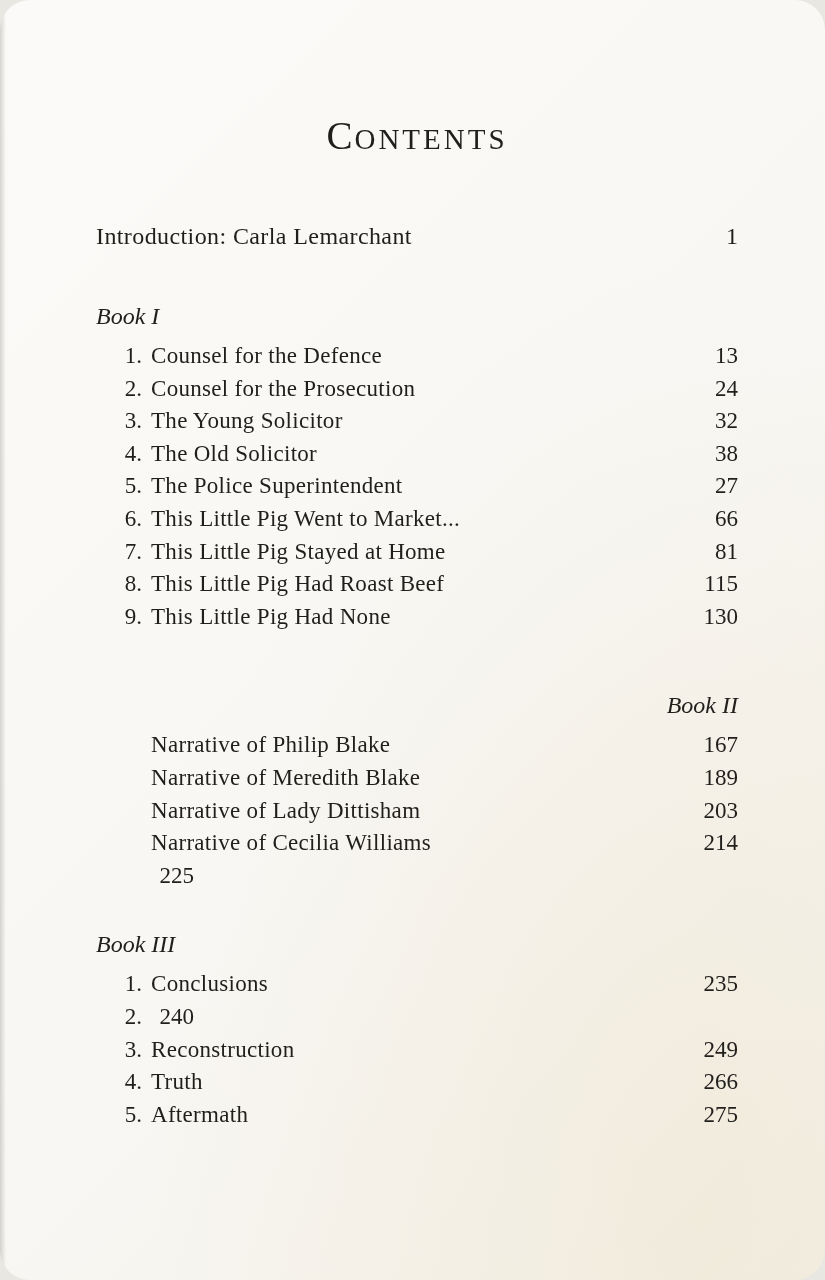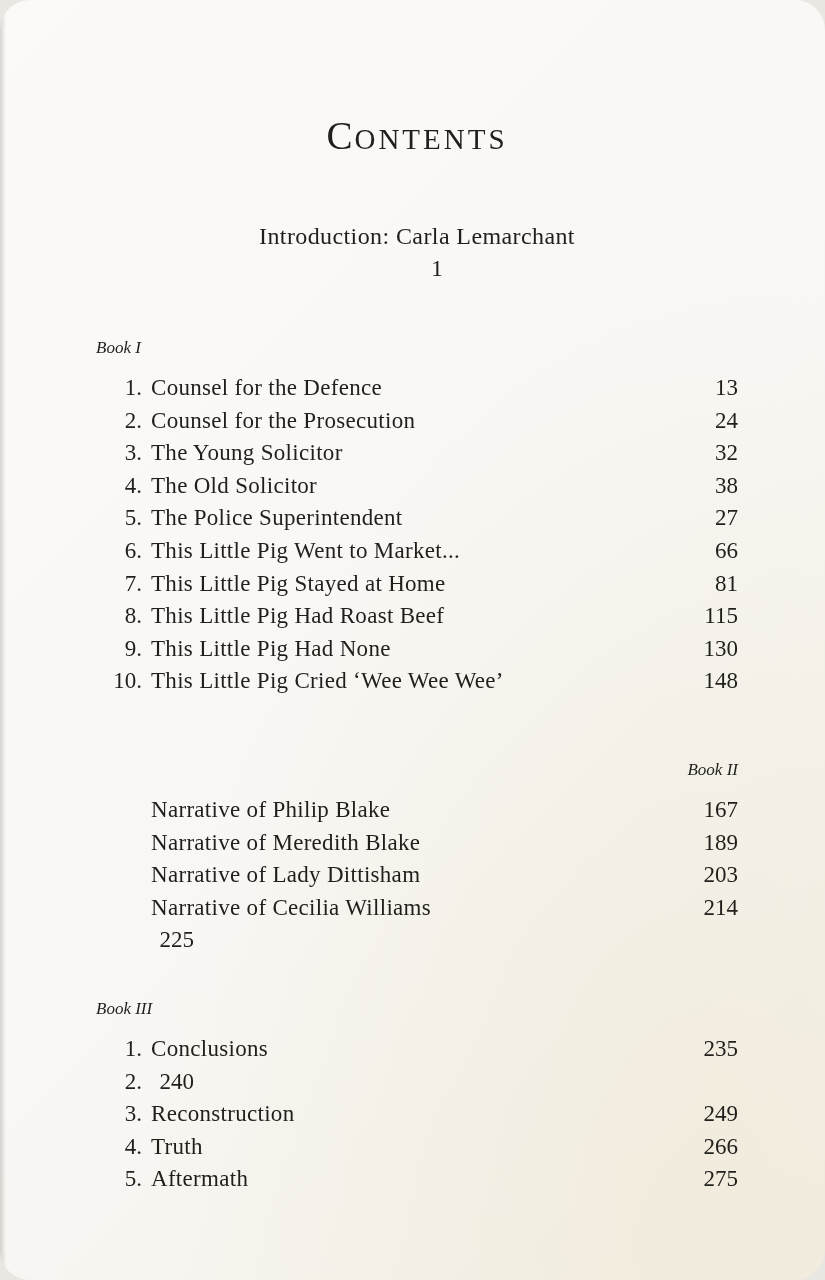--- a/index.html
+++ b/index.html
@@ -40,29 +40,28 @@
     font-size: 39px;
     letter-spacing: 2px;
   }
   .title .rest {
     font-size: 29px;
     letter-spacing: 3px;
   }
   .intro-row {
     margin-top: 56px;
     display: flex;
-    align-items: center;
+    align-items: flex-end;
     font-size: 24px;
     line-height: 32px;
-    flex-direction: column;
   }
   .intro-row .label { flex: 1; letter-spacing: 0.4px; }
   .section-heading {
     font-style: italic;
-    font-size: 17px;
+    font-size: 24px;
     line-height: 32px;
   }
   .sec1 .section-heading { margin-top: 48px; }
   .sec2 .section-heading { margin-top: 56px; text-align: right; }
   .sec3 .section-heading { margin-top: 36px; font-style: italic; }
   .entries { margin-top: 8px; }
   .entry {
     display: flex;
     align-items: baseline;
     font-size: 23px;
@@ -139,25 +138,20 @@
         <div class="entry">
           <span class="num">8.</span>
           <span class="label">This Little Pig Had Roast Beef</span>
           <span class="pagenum">115</span>
         </div>
         <div class="entry">
           <span class="num">9.</span>
           <span class="label">This Little Pig Had None</span>
           <span class="pagenum">130</span>
         </div>
-        <div class="entry">
-          <span class="num">10.</span>
-          <span class="label">This Little Pig Cried ‘Wee Wee Wee’</span>
-          <span class="pagenum">148</span>
-        </div>
       </div>
     </div>
 
     <div class="section sec2">
       <div class="section-heading">Book II</div>
       <div class="entries">
         <div class="entry">
           <span class="num"></span>
           <span class="label">Narrative of Philip Blake</span>
           <span class="pagenum">167</span>

